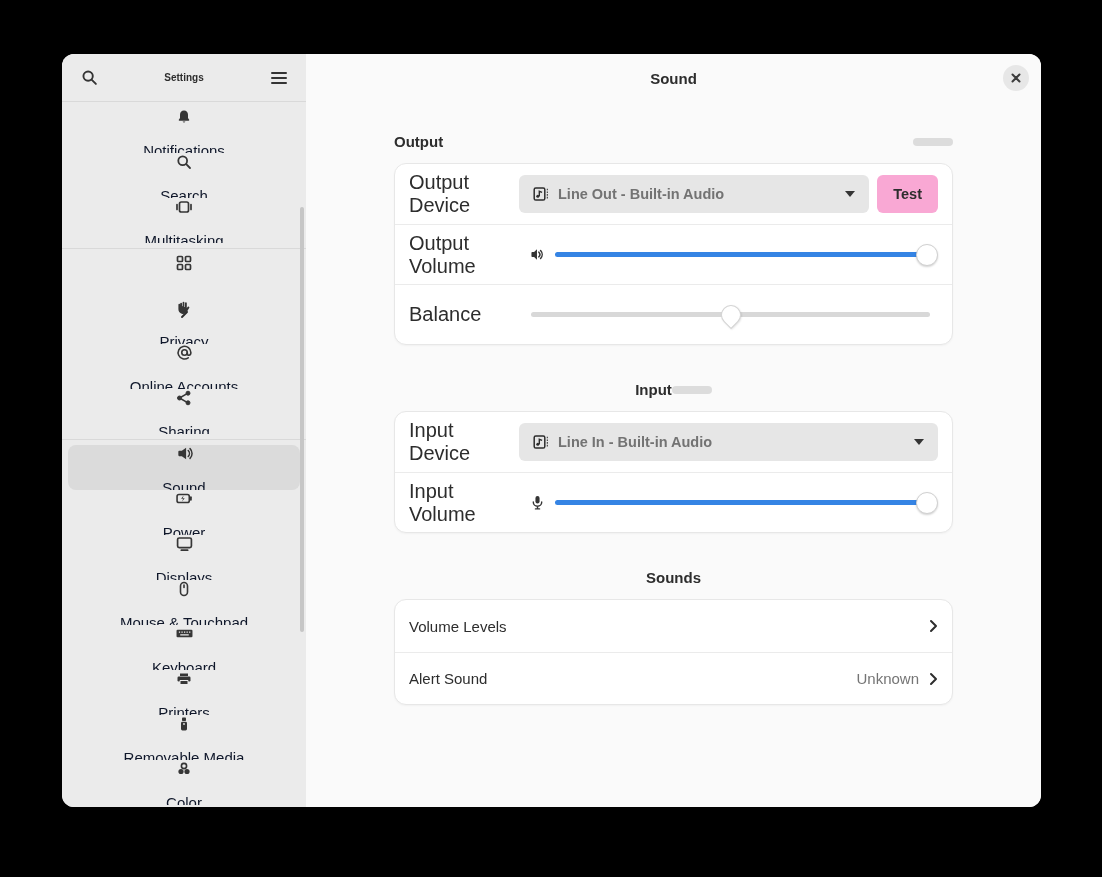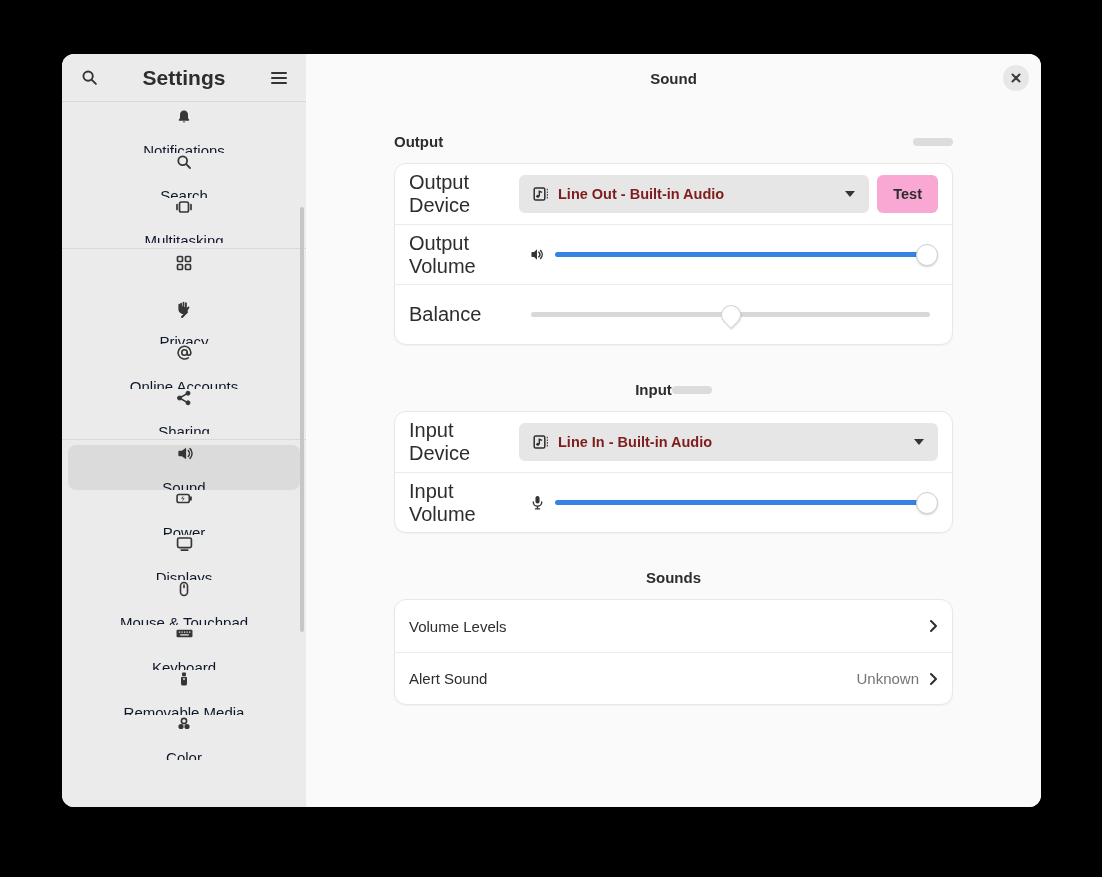--- a/index.html
+++ b/index.html
@@ -10,21 +10,21 @@
     border-radius:12px; overflow:hidden; display:flex; background:#fafafa;
   }
 
   
   .sidebar { width:244px; background:#ebebeb; flex:none; display:flex; flex-direction:column; position:relative; }
   .sidebar-header {
     height:48px; flex:none; display:flex; align-items:center; padding:0 10px;
     border-bottom:1px solid #d9d9d9;
   }
   .icon-btn { width:34px; height:34px; border:none; background:transparent; border-radius:7px; display:flex; align-items:center; justify-content:center; color:#343434; cursor:pointer; }
-  .sidebar-title { flex:1; text-align:center; font-weight:bold; font-size:21px; color:#2d2d2d; }
+  .sidebar-title { flex:1; text-align:center; font-weight:bold; font-size:10px; color:#2d2d2d; }
   .hamburger { display:flex; flex-direction:column; gap:3px; }
   .hamburger span { display:block; width:16px; height:2px; background:#343434; border-radius:1px; }
 
   .nav { flex:1; overflow:hidden; padding:6px 6px 0 6px; }
   .nav-item {
     height:45px; display:flex; align-items:center; gap:17px; padding:0 12px;
     border-radius:8px; color:#0f172a; font-size:15px; cursor:pointer;flex-direction:column;
   }
   .nav-item.selected { background:#dbdbdb; }
   .nav-icon { width:17px; height:17px; flex:none; color:#363636; display:flex; align-items:center; justify-content:center; }
@@ -59,21 +59,21 @@
   .row + .row { border-top:1px solid #ebebeb; }
   .row-60 { height:60px; }
   .row-52 { height:52px; }
   .row-label { font-size:20px; color:#2d2d2d; flex:none; width:110px; }
   .row-label-auto { font-size:15px; color:#2d2d2d; flex:none; }
 
   .dropdown {
     flex:1; height:38px; background:#e6e6e6; border:none; border-radius:6px; cursor:pointer;
     display:flex; align-items:center; gap:9px; padding:0 14px; font-family:inherit;
   }
-  .dropdown .dd-label { font-weight:bold; font-size:14.5px; color:#7f1d1d; flex:1; text-align:left; }
+  .dropdown .dd-label { font-weight:bold; font-size:14.5px; color:#737373; flex:1; text-align:left; }
   .dd-arrow { width:0; height:0; border-left:5.5px solid transparent; border-right:5.5px solid transparent; border-top:6.5px solid #343434; }
   .dd-icon { color:#2d2d2d; display:flex; flex:none; }
 
   .test-btn {
     flex:none; margin-left:8px; height:38px; padding:0 16px; border:none; border-radius:6px;
     background:#f9a8d4; font-family:inherit; font-weight:bold; font-size:14.5px; color:#2d2d2d; cursor:pointer;
   }
 
   .vol-icon { width:36px; flex:none; display:flex; align-items:center; justify-content:center; color:#343434; }
 
@@ -239,20 +239,30 @@
         </span>
         <span class="nav-label">Mouse &amp; Touchpad</span>
       </div>
       <div class="nav-item">
         <span class="nav-icon">
           <svg width="17" height="17" viewBox="0 0 16 16" fill="currentColor">
               <path d="M1.5 4.5h13a1 1 0 0 1 1 1v5a1 1 0 0 1-1 1h-13a1 1 0 0 1-1-1v-5a1 1 0 0 1 1-1zm1.2 1.7v1.2h1.2V6.2zm2.4 0v1.2h1.2V6.2zm2.4 0v1.2h1.2V6.2zm2.4 0v1.2h1.2V6.2zm2.4 0v1.2h1.2V6.2zM4 8.7v1.2h8V8.7z" fill-rule="evenodd"></path>
             </svg>
         </span>
         <span class="nav-label">Keyboard</span>
+      </div>
+      <div class="nav-item">
+        <span class="nav-icon">
+          <svg width="16" height="16" viewBox="0 0 16 16" fill="currentColor">
+              <path d="M4 2.5h8V5H4z"></path>
+              <rect x="1.5" y="5.5" width="13" height="5" rx="1.2"></rect>
+              <path d="M4 9.5h8v4H4z" stroke="#ebebeb" stroke-width="1"></path>
+            </svg>
+        </span>
+        <span class="nav-label">Printers</span>
       </div>
       <div class="nav-item">
         <span class="nav-icon">
           <svg width="16" height="16" viewBox="0 0 16 16" fill="currentColor">
               <rect x="6" y="1.5" width="4" height="3.5" rx="0.8"></rect>
               <rect x="5" y="5.8" width="6" height="8.7" rx="1.4"></rect>
               <circle cx="8" cy="8" r="0.9" fill="#ebebeb"></circle>
             </svg>
         </span>
         <span class="nav-label">Removable Media</span>

